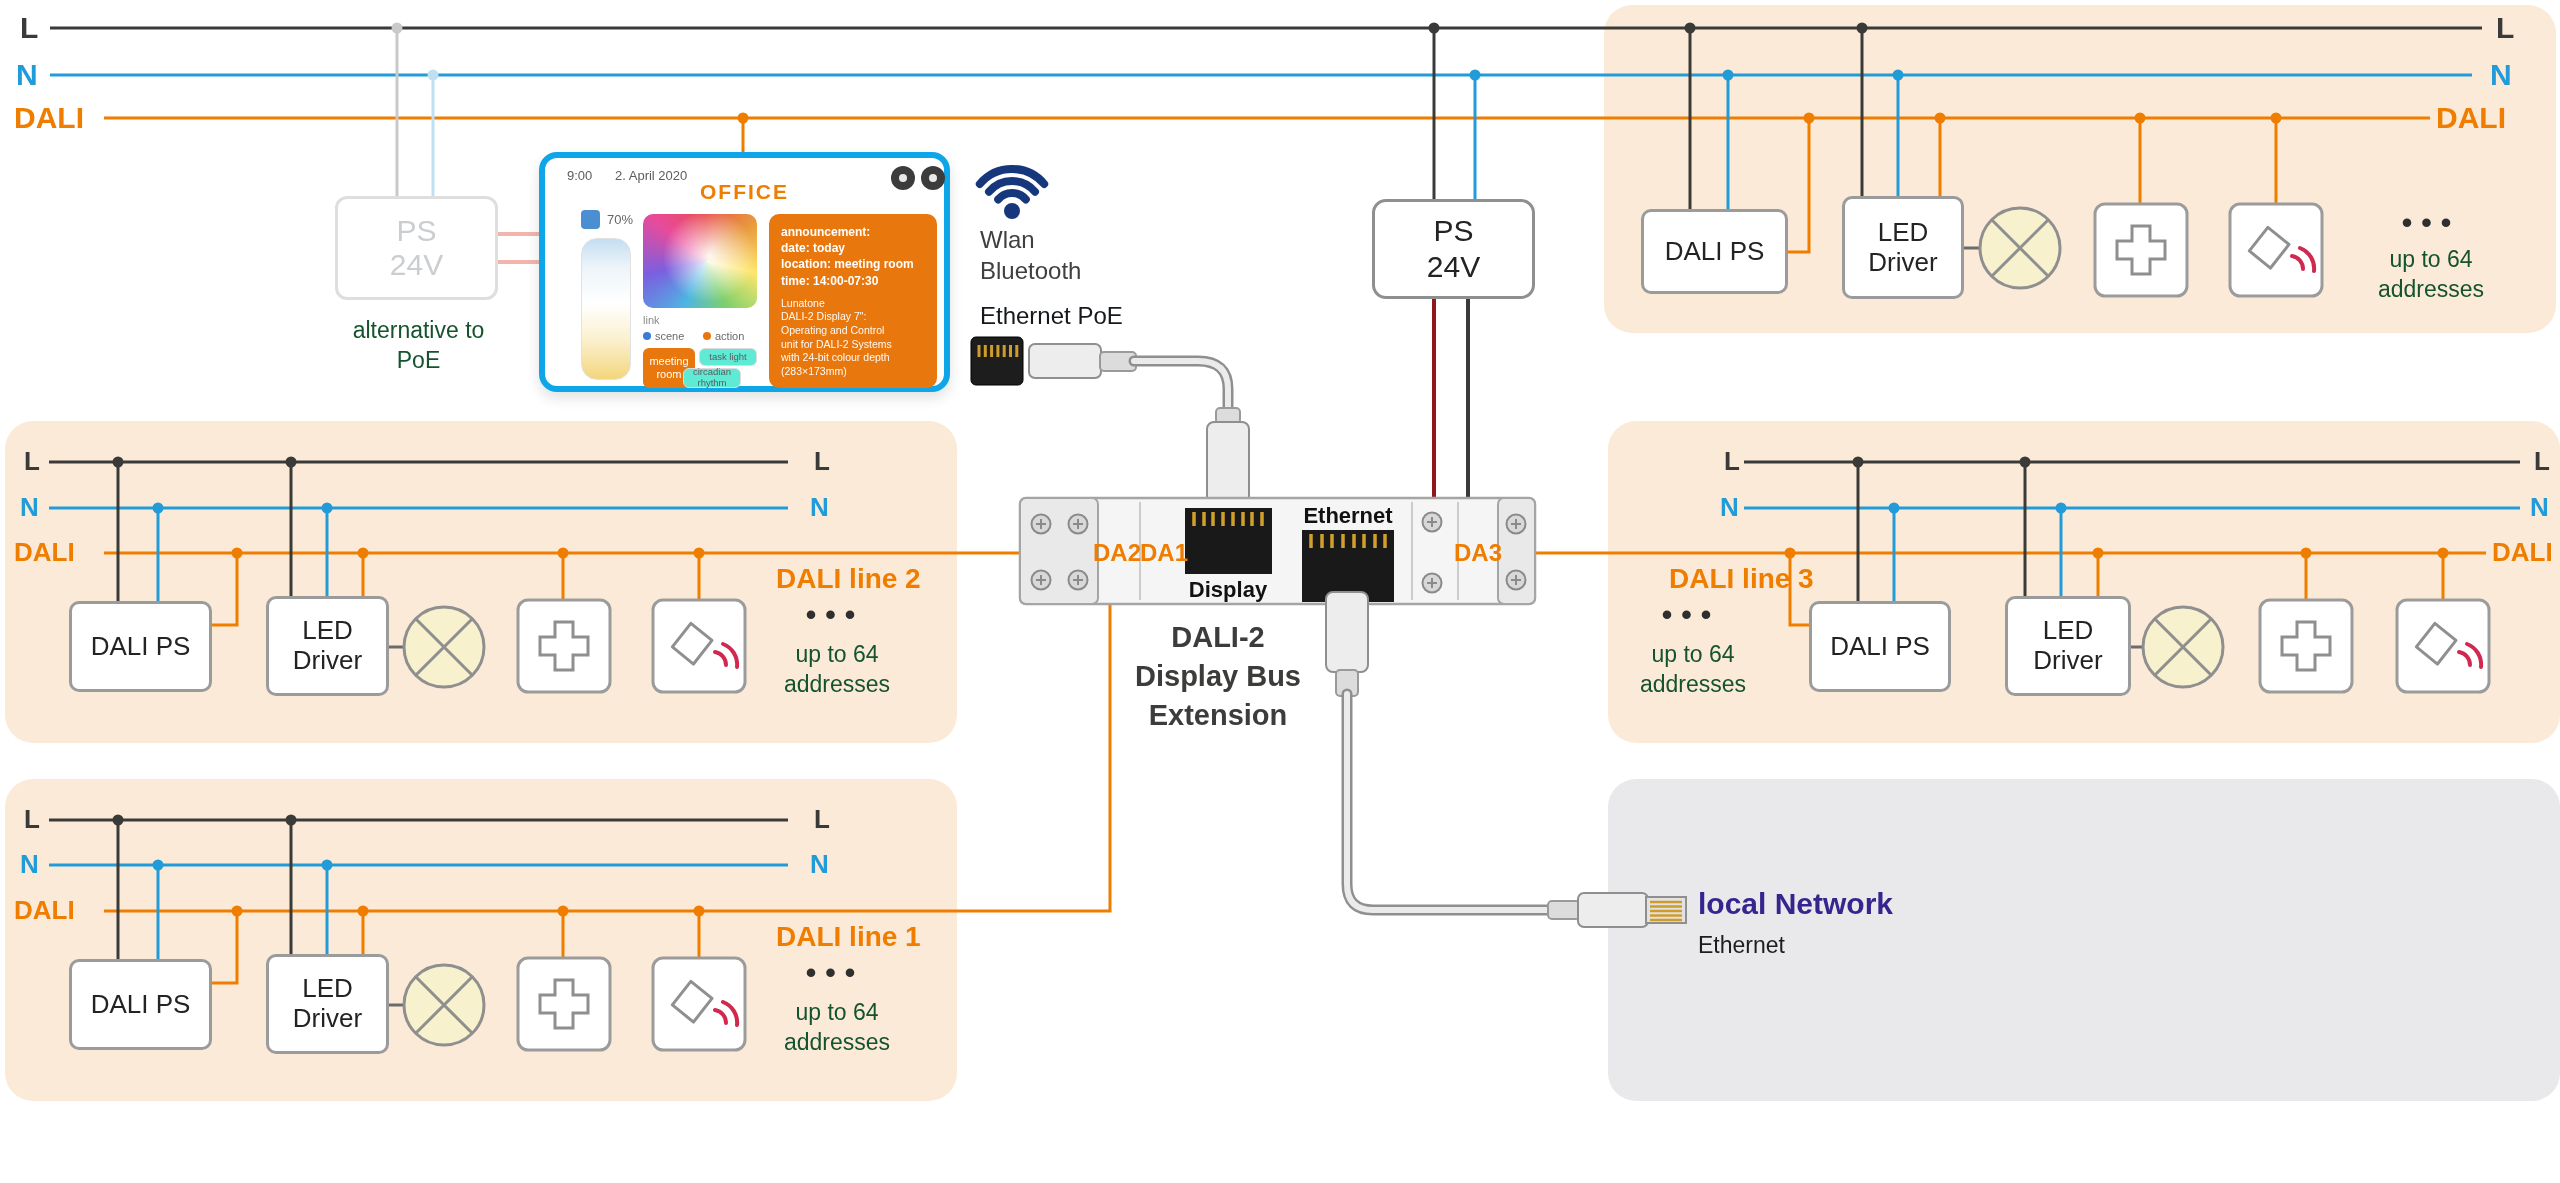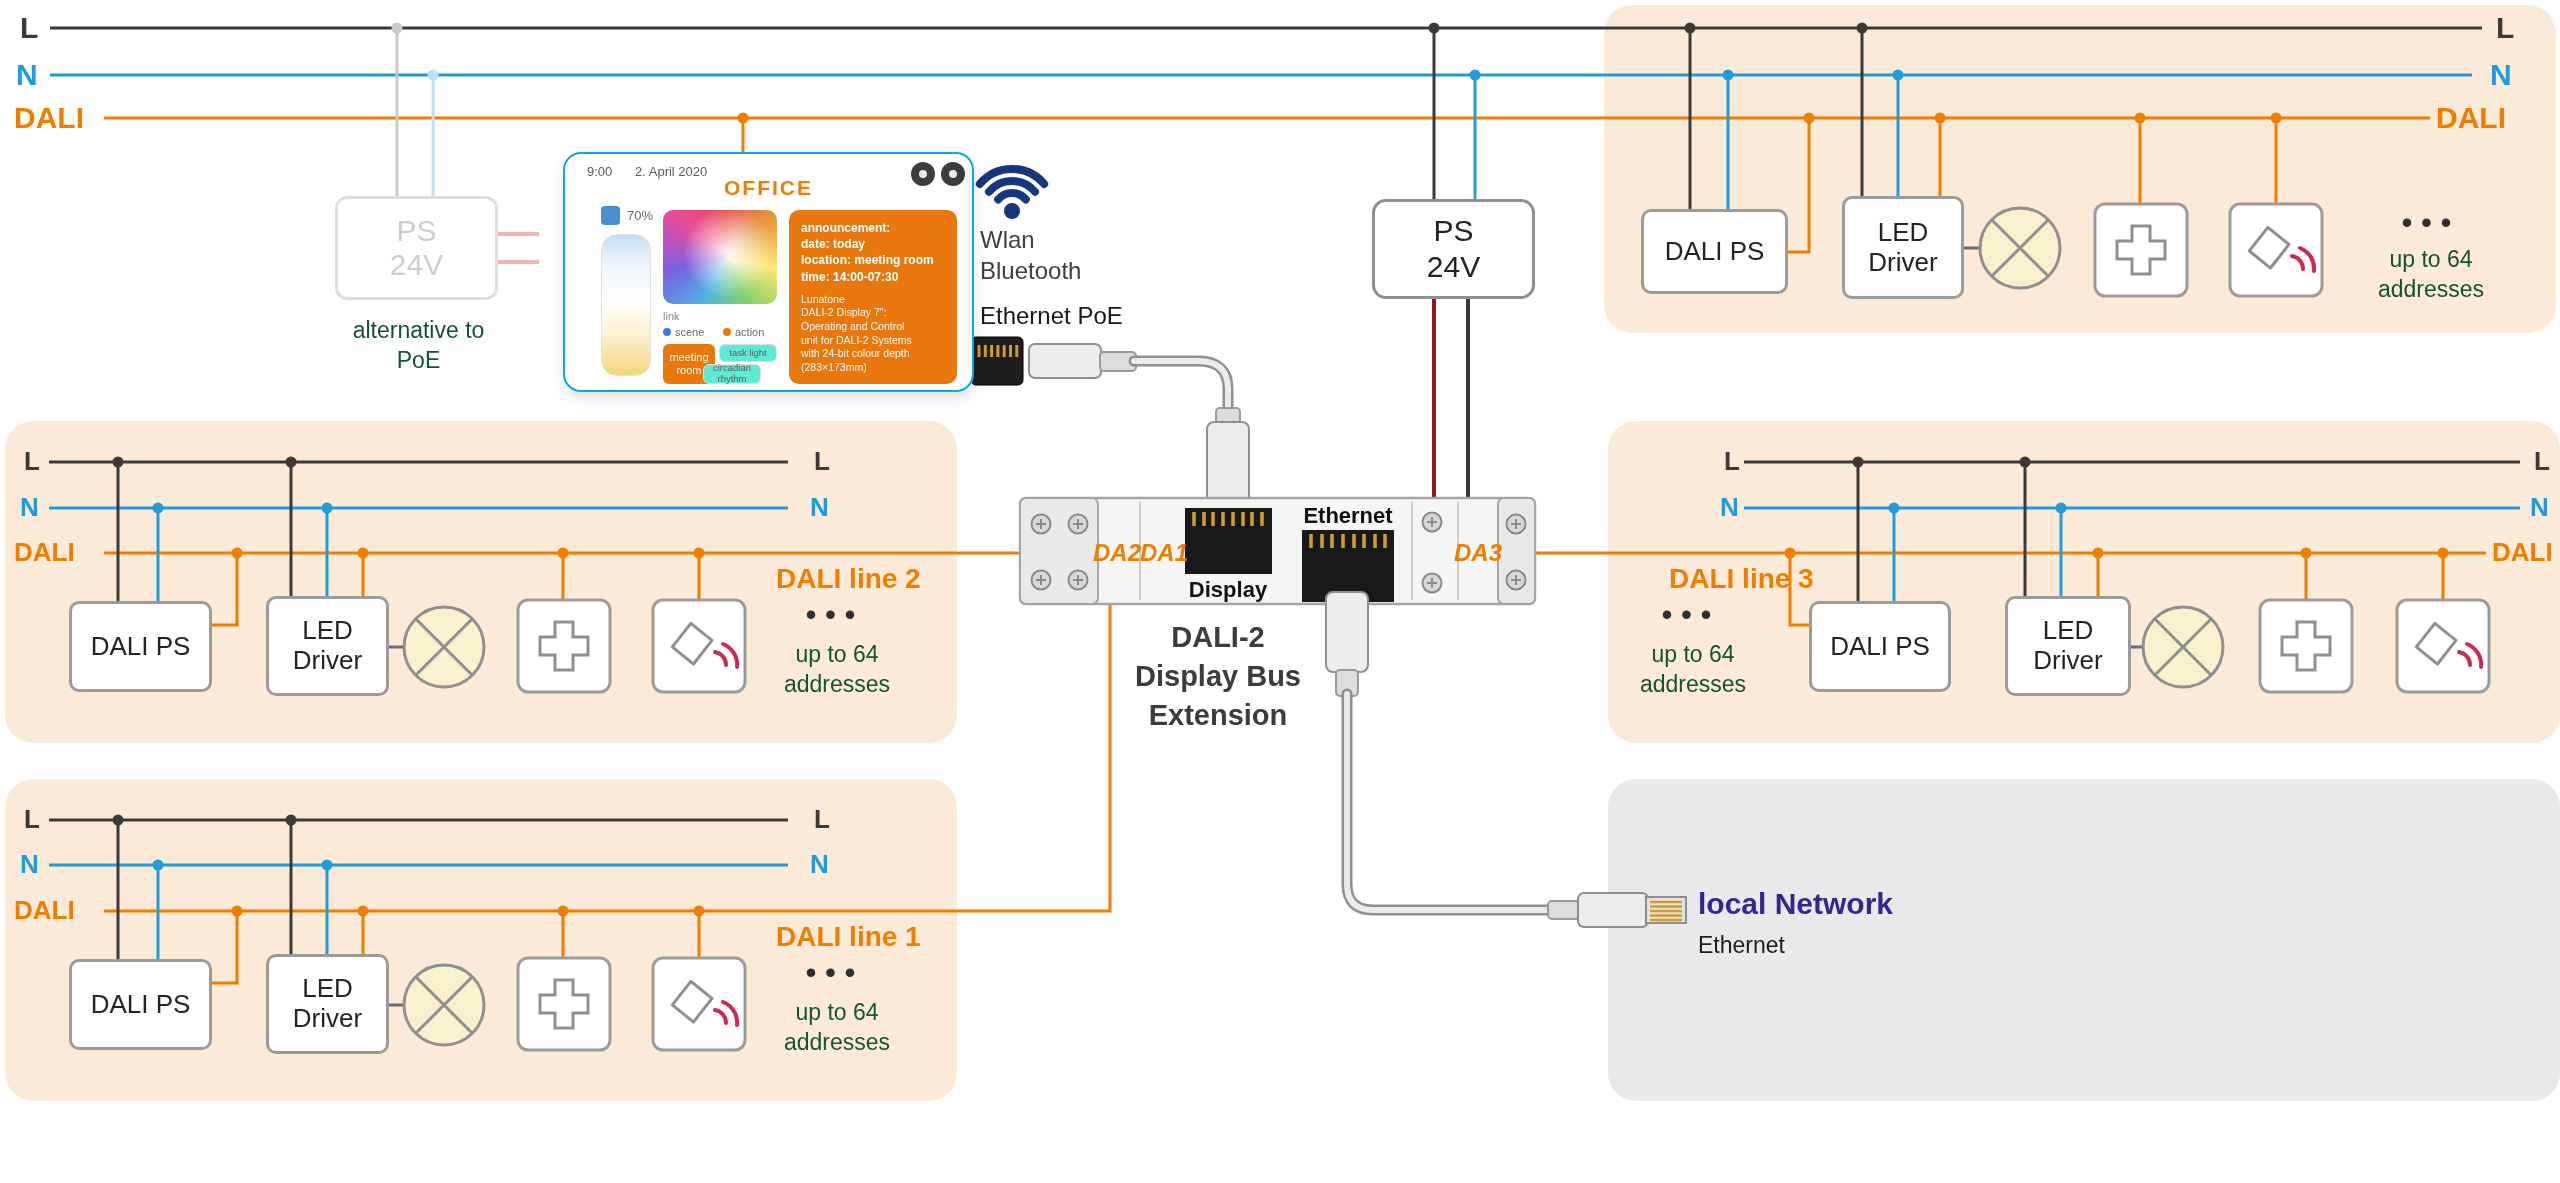--- a/index.html
+++ b/index.html
@@ -8,38 +8,38 @@
 
   .panel { position:absolute; border-radius:28px; z-index:1; }
   .panel.peach { background:#fcead9; }
   .panel.gray  { background:#e9e9ec; }
 
   svg.wires { position:absolute; left:0; top:0; z-index:2; }
 
   .lbl { position:absolute; z-index:3; font-weight:bold; white-space:pre-line; line-height:1.2; }
   .vcenter { transform:translateY(-50%); }
   .hcenter { transform:translateX(-50%); text-align:center; }
-  .center  { transform:translate(-50%,-50%); text-align:left;font-style:italic; }
+  .center  { transform:translate(-50%,-50%); text-align:left; }
   .c-dark   { color:#3a3a39; }
   .c-blue   { color:#219cd8; }
   .c-orange { color:#ee7d00; }
   .f22{font-size:22px} .f24{font-size:24px} .f26{font-size:26px} .f28{font-size:28px} .f30{font-size:30px}
 
   .devbox { position:absolute; z-index:3; background:#fff; border:3px solid #9b9b9b; border-radius:10px;
             display:flex; align-items:center; justify-content:center; font-size:26px; color:#232323;
             text-align:center; white-space:pre-line; line-height:1.15; }
   .note { position:absolute; z-index:3; font-size:23px; color:#14532d; text-align:center;
           white-space:pre-line; line-height:1.3; }
   .dots { position:absolute; z-index:3; font-size:30px; font-weight:bold; color:#2f2f2f;
           letter-spacing:9px; text-align:center; }
 
   
   .tablet { position:absolute; left:539px; top:152px; width:411px; height:240px; z-index:3;
-            background:#fff; border:2px solid #0ea5e9; border-radius:18px;
-            box-shadow:0 6px 14px rgba(0,0,0,.12);margin-left:24px; }
+            background:#fff; border:6px solid #0ea5e9; border-radius:18px;
+            box-shadow:0 6px 14px rgba(0,0,0,.12); }
   .tab-time, .tab-date { position:absolute; font-size:13px; color:#5c5c5c; }
   .tab-circle { position:absolute; width:24px; height:24px; border-radius:50%;
                 background:#3c3c3c; }
   .tab-circle::after { content:""; position:absolute; left:8px; top:8px; width:8px; height:8px;
                 border-radius:50%; background:#e9e9e9; }
   .tab-title { position:absolute; left:50%; transform:translateX(-50%); top:22px;
                color:#ee7d00; font-weight:bold; font-size:21px; letter-spacing:2px; }
   .tab-bicon { position:absolute; left:36px; top:52px; width:19px; height:19px;
                background:#4a8fd2; border-radius:4px; }
   .tab-bval  { position:absolute; left:62px; top:54px; font-size:13px; color:#666; }

